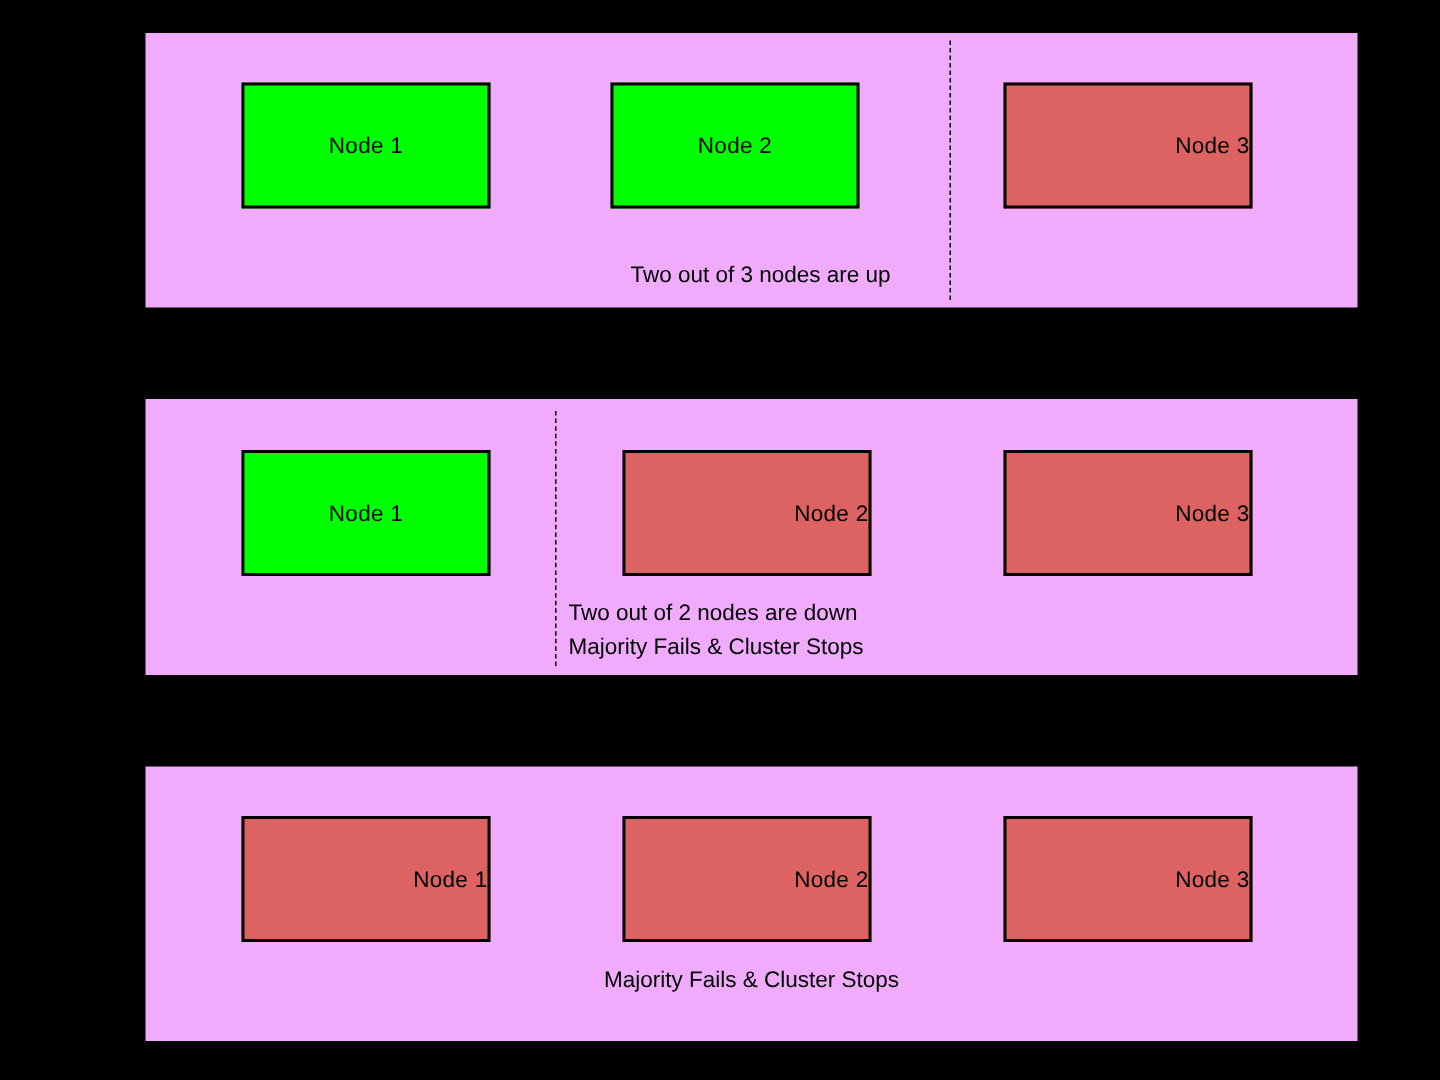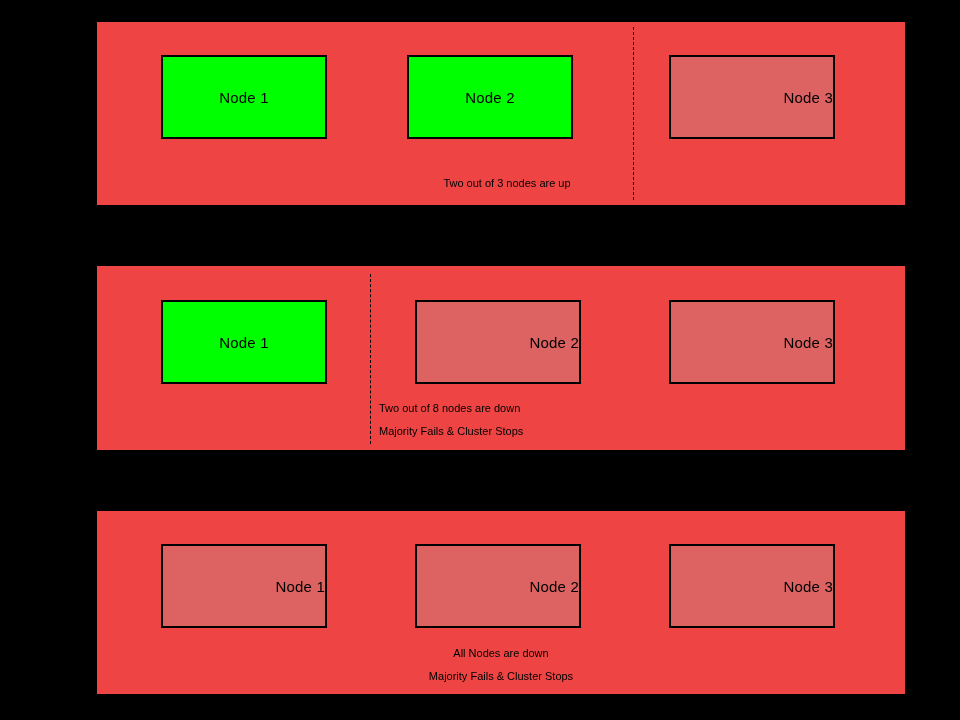--- a/index.html
+++ b/index.html
@@ -20,21 +20,21 @@
     position: absolute;
     left: 0;
     top: 0;
     width: 960px;
     height: 720px;
     background: #000000;
   }
 
   .panel {
     position: absolute;
-    background: #ef4444;
+    background: #f0abfc;
     box-sizing: border-box;
   }
 
   .node-box {
     position: absolute;
     box-sizing: border-box;
     border: 2px solid #000000;
     display: flex;
     align-items: center;
     justify-content: center;
@@ -56,21 +56,21 @@
 
   .divider {
     position: absolute;
     width: 0;
     border-left: 1px dashed #000000;
   }
 
   .caption {
     position: absolute;
     font-family: "Liberation Sans", sans-serif;
-    font-size: 11px;
+    font-size: 15px;
     color: #000000;
     line-height: 23px;
     white-space: nowrap;
   }
 
   .caption-center {
     text-align: center;
   }
 
   .caption-left {
@@ -117,38 +117,37 @@
       <span>Node 2</span>
     </div>
 
     <div class="node-box node-down" style="left:572px; top:34px; width:166px; height:84px;">
       <span>Node 3</span>
     </div>
 
     <div class="divider" style="left:273px; top:8px; height:170px;"></div>
 
     <div class="caption caption-left" style="left:282px; top:398px; width:420px; top:131px;">
-      <span class="caption-line">Two out of 8 nodes are down</span>
+      <span class="caption-line">Two out of 2 nodes are down</span>
       <span class="caption-line">Majority Fails &amp; Cluster Stops</span>
     </div>
   </div>
 
   <div class="panel" style="left:97px; top:511px; width:808px; height:183px;">
 
     <div class="node-box node-down" style="left:64px; top:33px; width:166px; height:84px;">
       <span>Node 1</span>
     </div>
 
     <div class="node-box node-down" style="left:318px; top:33px; width:166px; height:84px;">
       <span>Node 2</span>
     </div>
 
     <div class="node-box node-down" style="left:572px; top:33px; width:166px; height:84px;">
       <span>Node 3</span>
     </div>
 
     <div class="caption caption-center" style="left:204px; top:131px; width:400px;">
-      <span class="caption-line">All Nodes are down</span>
       <span class="caption-line">Majority Fails &amp; Cluster Stops</span>
     </div>
   </div>
 
 </div>
 
 </body></html>

